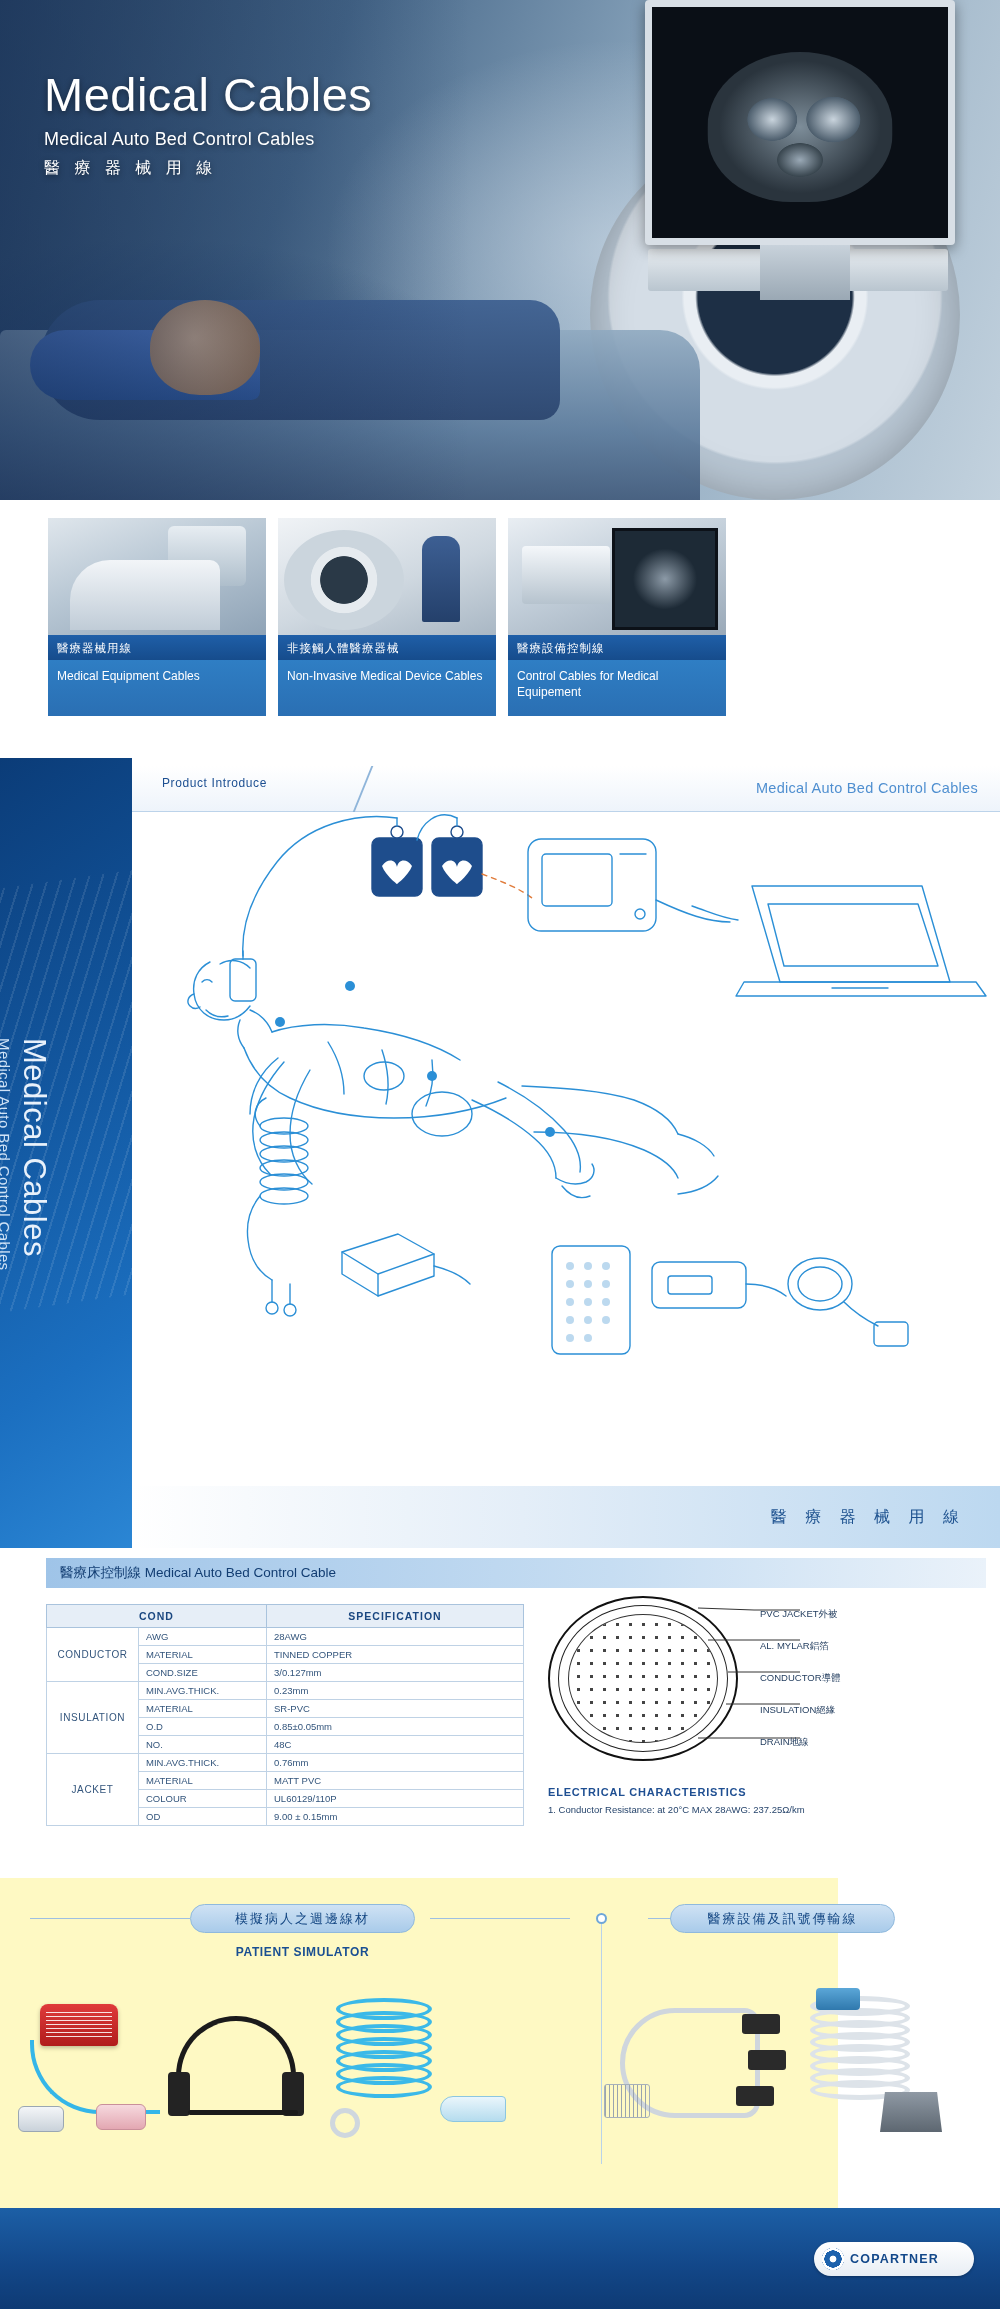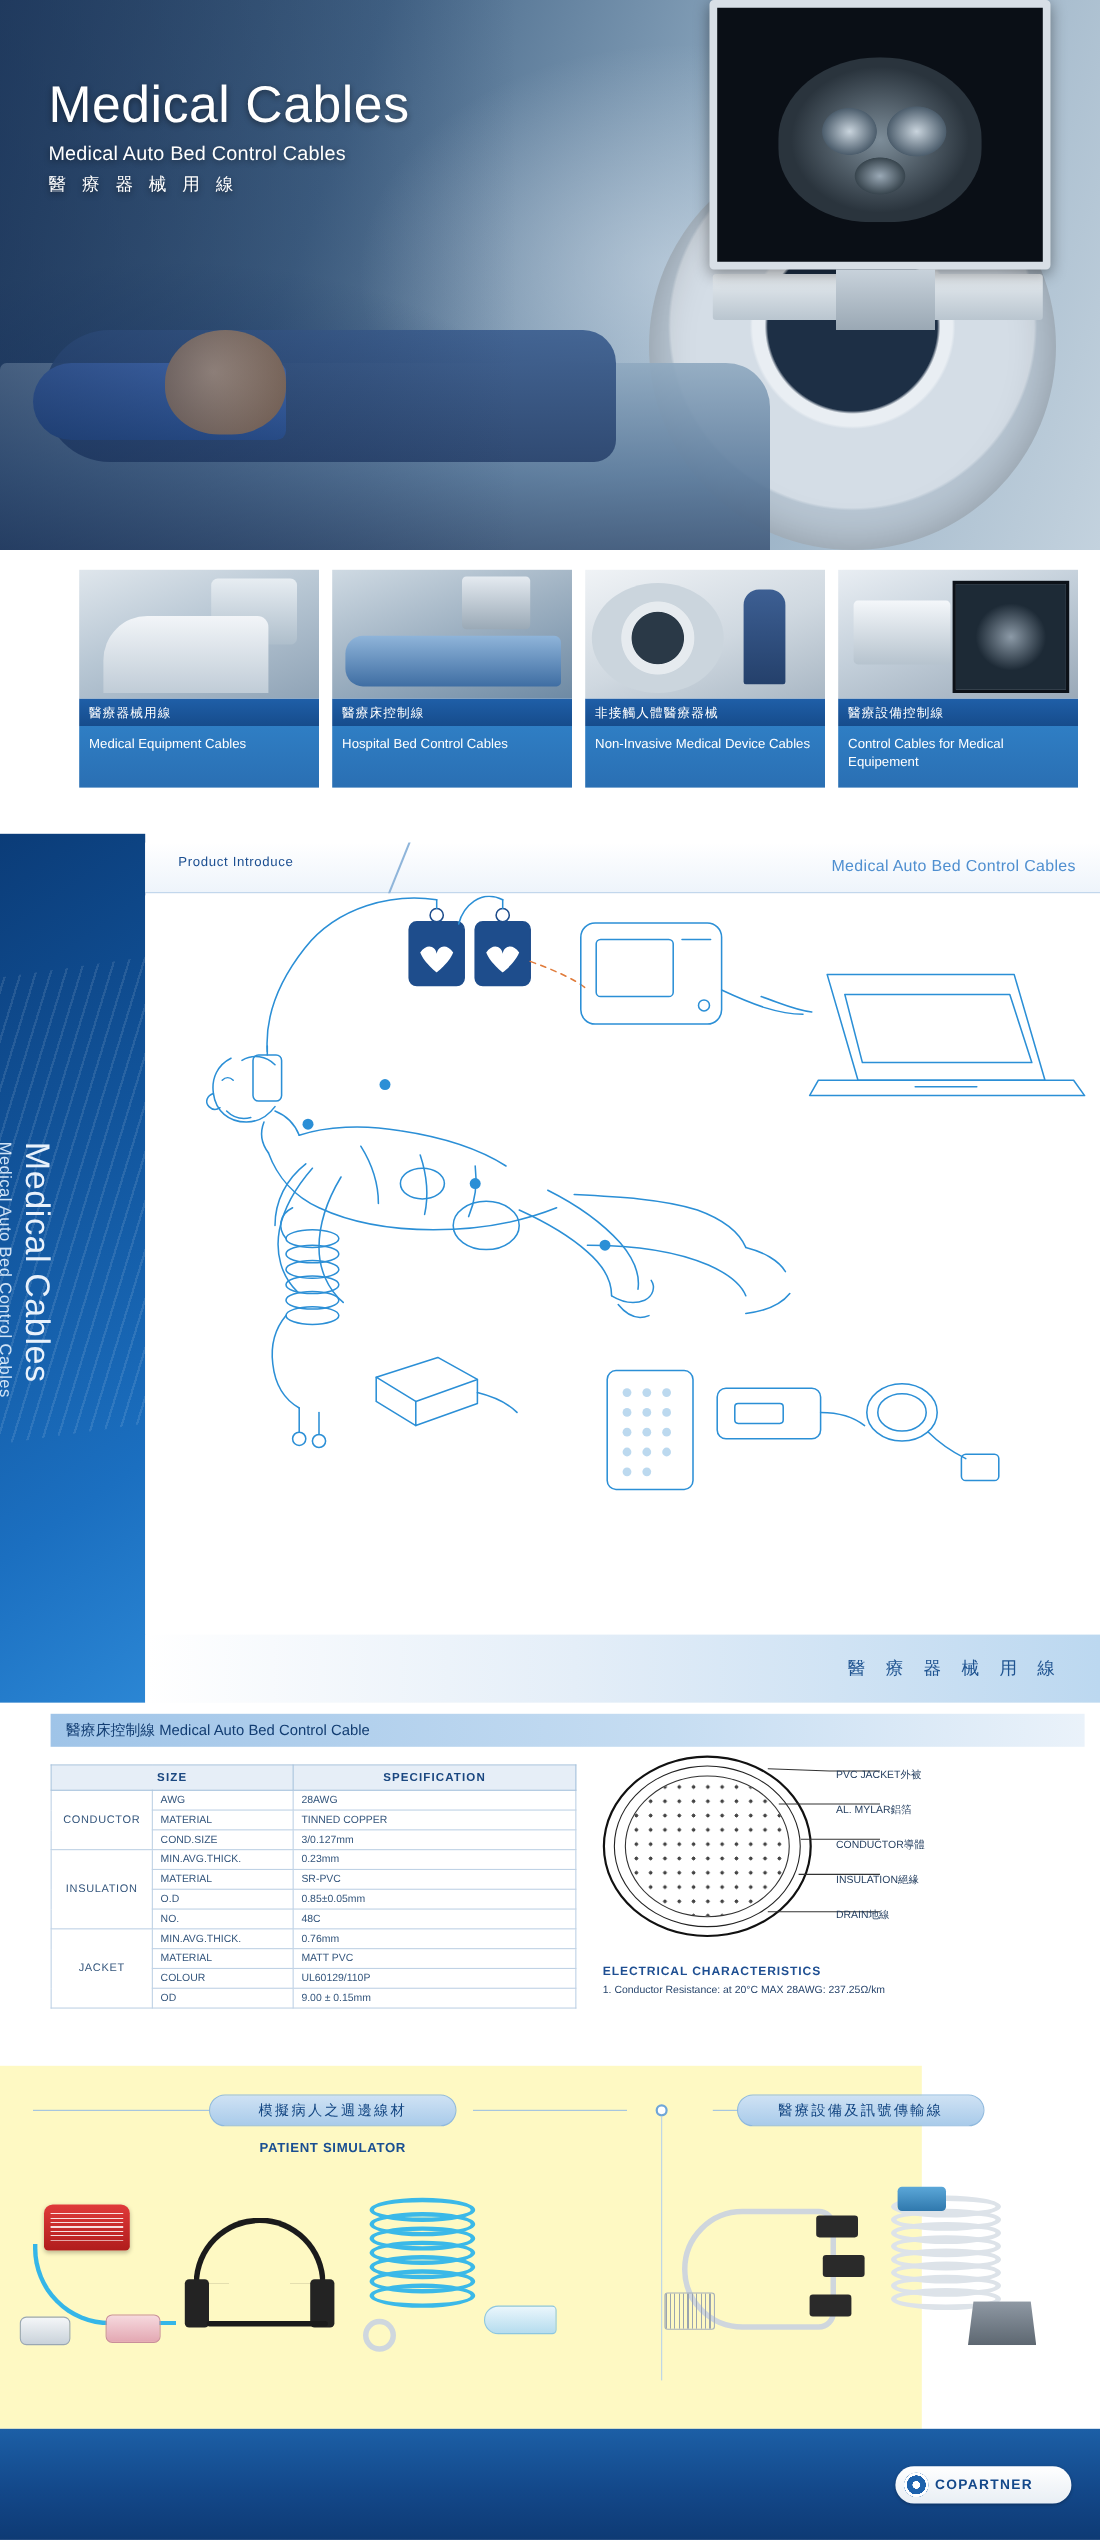--- a/index.html
+++ b/index.html
@@ -133,21 +133,21 @@
   }
 
   
   .cards {
     position: absolute;
     left: 0; top: 500px;
     width: 1000px; height: 258px;
     background: #ffffff;
     display: flex;
     gap: 12px;
-    padding: 18px 48px 0 72px;
+    padding: 18px 48px 0 48px;
   }
   .card {
     width: 218px;
   }
   .card-photo {
     width: 218px; height: 117px;
     position: relative;
     overflow: hidden;
     background: #9fb0c0;
   }
@@ -593,25 +593,20 @@
 </div>
 
 <div class="cards">
 
   <div class="card">
     <div class="card-photo p1"></div>
     <div class="card-label">醫療器械用線</div>
     <div class="card-body">Medical Equipment Cables</div>
   </div>
 
-  <div class="card">
-    <div class="card-photo p2"></div>
-    <div class="card-label">醫療床控制線</div>
-    <div class="card-body">Hospital Bed Control Cables</div>
-  </div>
 
   <div class="card">
     <div class="card-photo p4"></div>
     <div class="card-label">非接觸人體醫療器械</div>
     <div class="card-body">Non-Invasive Medical Device Cables</div>
   </div>
 
   <div class="card">
     <div class="card-photo p3"></div>
     <div class="card-label">醫療設備控制線</div>
@@ -775,21 +770,21 @@
   </div>
 </div>
 
 <div class="spec-wrap">
 
   <div class="spec-bar">醫療床控制線 Medical Auto Bed Control Cable</div>
 
   <table class="spec">
     <thead>
       <tr>
-        <th colspan="2">SIZE</th>
+        <th colspan="2">COND</th>
         <th>SPECIFICATION</th>
       </tr>
     </thead>
     <tbody>
 
       <tr>
         <td class="grp" rowspan="3">CONDUCTOR</td>
         <td class="k">AWG</td>
         <td class="v">28AWG</td>
       </tr>

